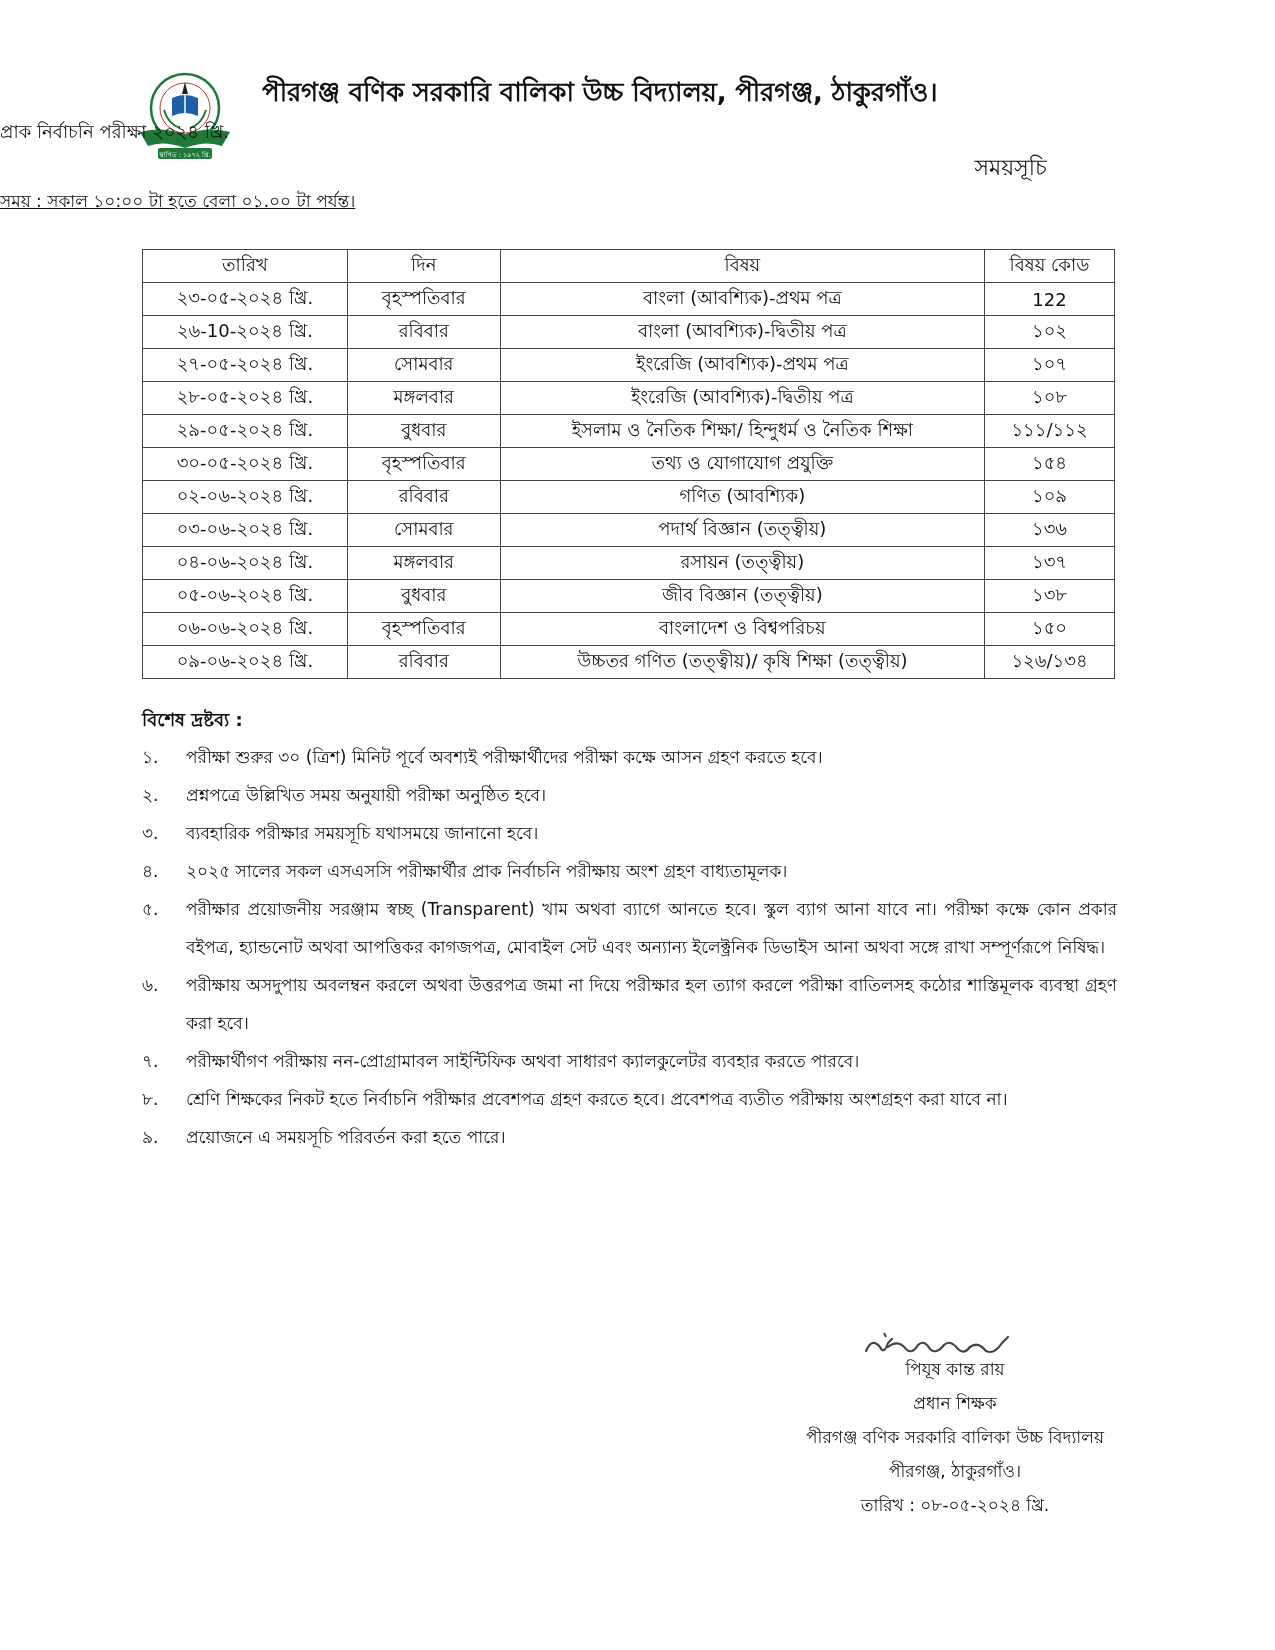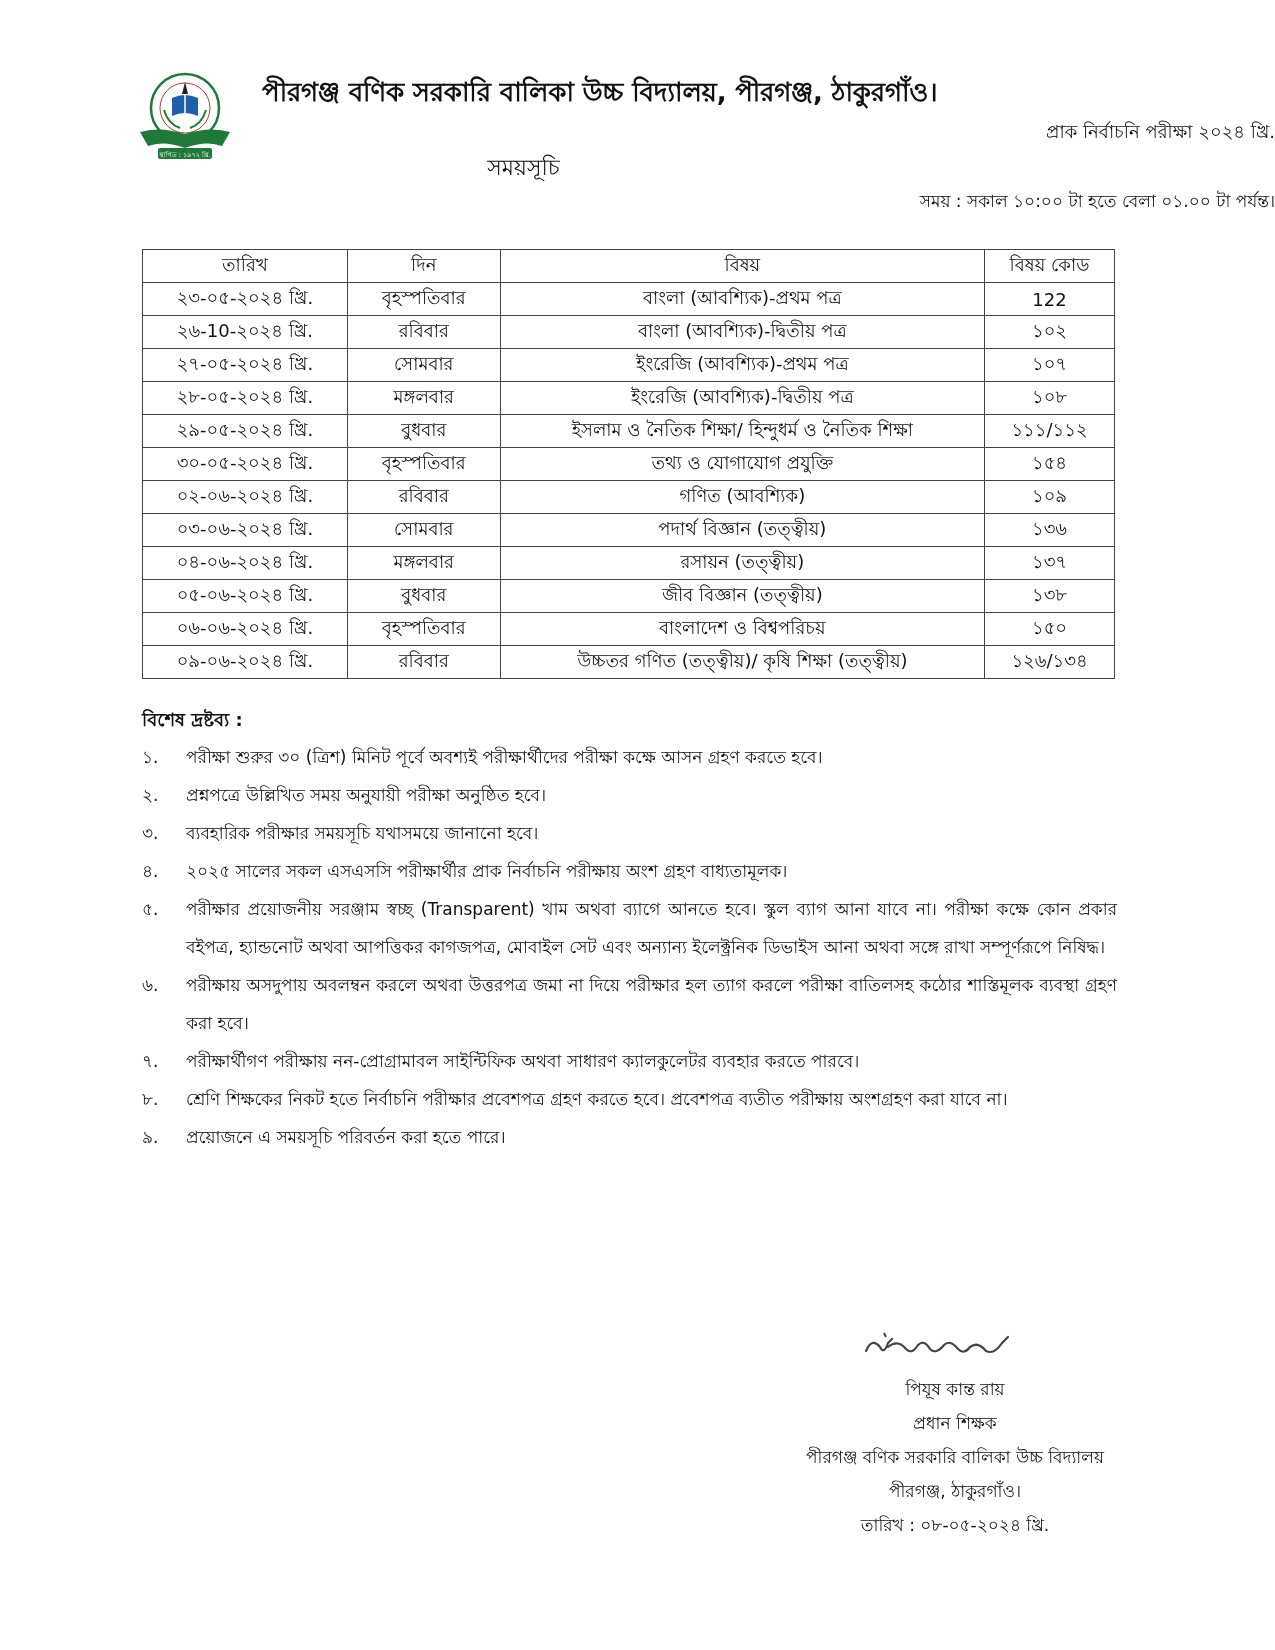--- a/index.html
+++ b/index.html
@@ -8,30 +8,31 @@
       font-family: "DejaVu Sans", "Liberation Sans", sans-serif; color: #111;
     }
     .logo {
       position: absolute; left: 136px; top: 70px; width: 98px; height: 92px;
     }
     .school-title {
       position: absolute; left: 262px; top: 72px; width: 760px;
       font-size: 26px; white-space: nowrap; letter-spacing: -0.2px; font-weight: bold;
     }
     .exam-title {
-      position: absolute; left: 0; width: 1275px; top: 118px; text-align: right;
+      position: absolute; left: 0; width: 1275px; top: 118px; text-align: left;
       font-size: 18px;
     }
     .schedule-title {
-      position: absolute; left: 0; width: 1047px; top: 150px; text-align: center;
+      position: absolute; left: 0; width: 1047px; top: 150px; text-align: right;
       font-size: 22px;
     }
     .time-line {
-      position: absolute; left: 0; width: 1275px; top: 188px; text-align: right;
+      position: absolute; left: 0; width: 1275px; top: 188px; text-align: left;
       font-size: 17px;
+      text-decoration: underline;
     }
     table.schedule {
       position: absolute; left: 142px; top: 249px; width: 973px;
       border-collapse: collapse; font-size: 18px;
     }
     table.schedule th, table.schedule td {
       border: 1.5px solid #444; height: 32px; padding: 0 22px; text-align: center;
       font-weight: normal; white-space: nowrap;
     }
     table.schedule col.c1 { width: 205px; }
@@ -47,21 +48,21 @@
     }
     .note {
       display: flex; line-height: 38px;
     }
     .note-num { width: 44px; flex: none; }
     .note-text { flex: 1; text-align: justify; }
     .signature-img {
       position: absolute; left: 858px; top: 1325px; width: 160px; height: 40px;
     }
     .sign-block {
-      position: absolute; left: 700px; width: 510px; text-align: center; font-size: 17px; margin-top: 20px;
+      position: absolute; left: 700px; width: 510px; text-align: center; font-size: 17px;
     }
   </style>
 </head>
 <body>
 
 <div class="logo">
   <svg width="98" height="92" viewBox="0 0 98 92">
     <ellipse cx="49" cy="38" rx="34" ry="34" fill="#ffffff" stroke="#1f7a3a" stroke-width="2.5"></ellipse>
     <ellipse cx="49" cy="38" rx="25" ry="25" fill="#ffffff" stroke="#c0392b" stroke-width="1"></ellipse>
     <path d="M36 28 Q49 22 62 28 L62 46 Q49 40 36 46 Z" fill="#1d5fa8"></path>

